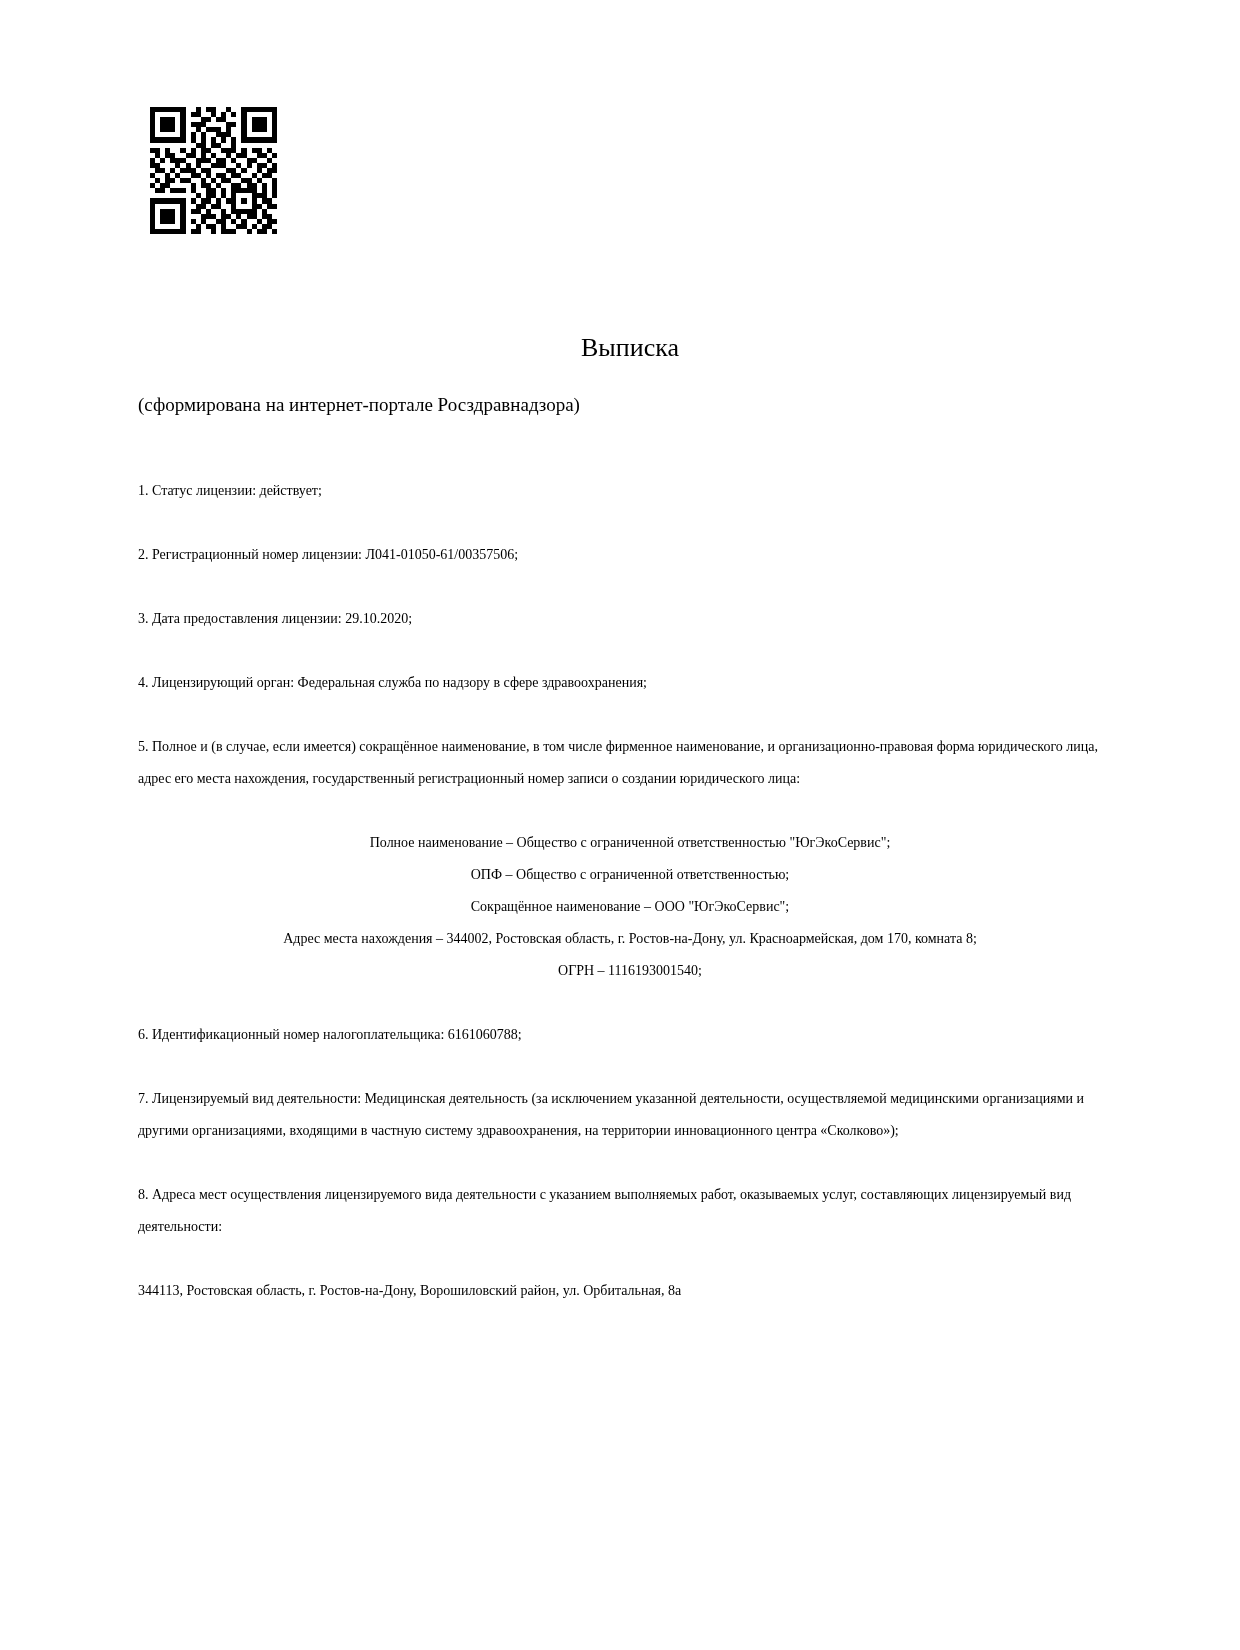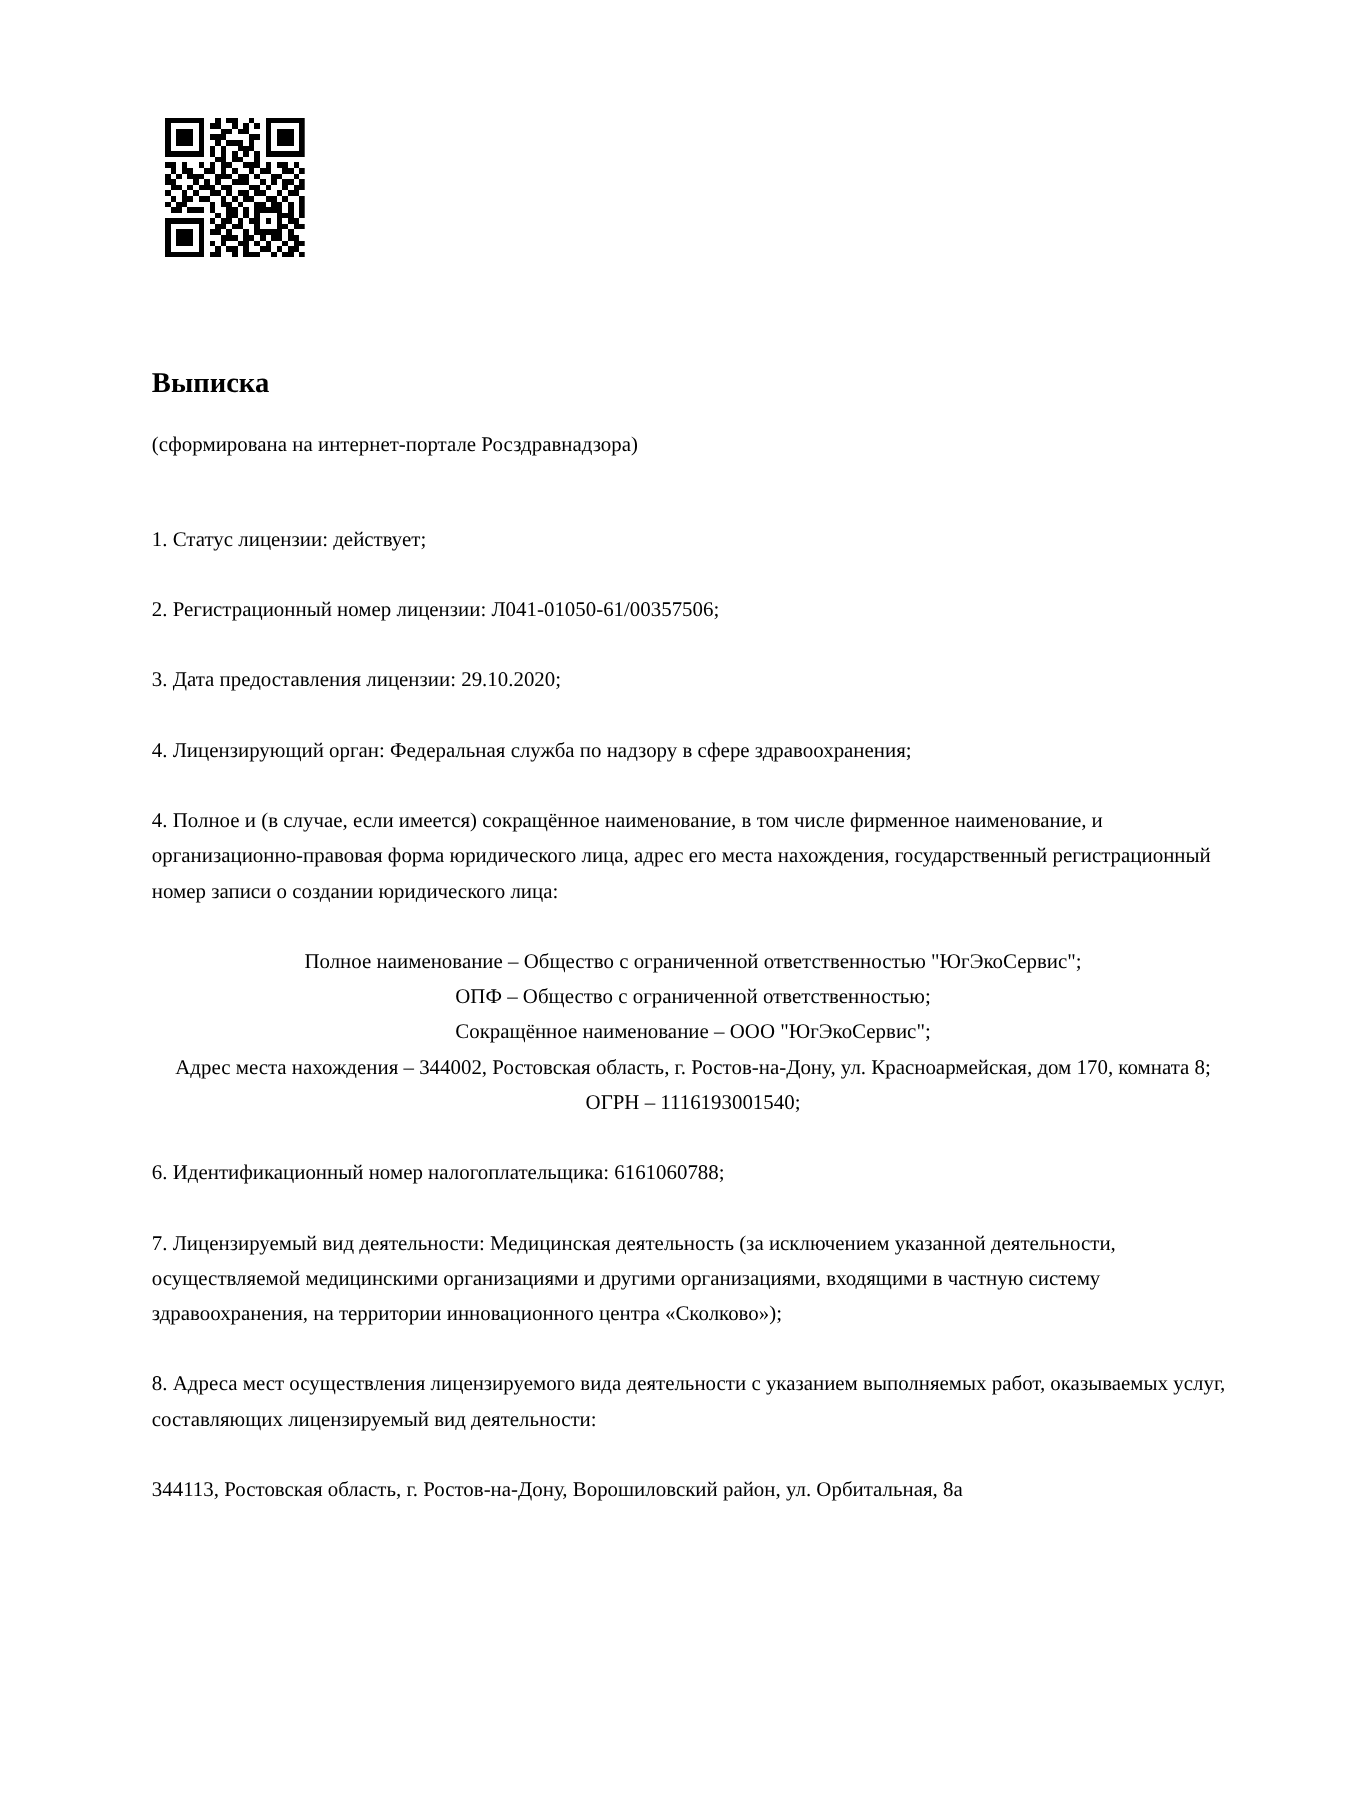--- a/index.html
+++ b/index.html
@@ -24,34 +24,34 @@
     top: 107px;
     width: 127px;
     height: 127px;
   }
   .qr svg { width: 100%; height: 100%; display: block; }
   .content {
     padding: 0 118px 0 138px;
   }
   .title {
     margin-top: 330px;
-    text-align: left;
-    font-weight: bold;
+    text-align: center;
+    font-weight: normal;
     font-size: 26px;
     line-height: 35px;
   }
   .subtitle {
     margin-top: 28px;
     text-align: left;
     font-size: 19px;
     line-height: 24px;
   }
   .body-text {
     margin-top: 58px;
-    font-size: 19px;
+    font-size: 14px;
     line-height: 32px;
   }
   .body-text p {
     margin: 0 0 32px 0;
   }
   .company-block {
     margin: 0 0 32px 0;
     text-align: center;
   }
   .company-block div {
@@ -410,21 +410,21 @@
       <div>Выписка</div>
     </div>
 
     <div class="subtitle">(сформирована на интернет-портале Росздравнадзора)</div>
 
     <div class="body-text">
       <p>1. Статус лицензии: действует;</p>
       <p>2. Регистрационный номер лицензии: Л041-01050-61/00357506;</p>
       <p>3. Дата предоставления лицензии: 29.10.2020;</p>
       <p>4. Лицензирующий орган: Федеральная служба по надзору в сфере здравоохранения;</p>
-      <p>4. Полное и (в случае, если имеется) сокращённое наименование, в том числе фирменное наименование, и организационно-правовая форма юридического лица, адрес его места нахождения, государственный регистрационный номер записи о создании юридического лица:</p>
+      <p>5. Полное и (в случае, если имеется) сокращённое наименование, в том числе фирменное наименование, и организационно-правовая форма юридического лица, адрес его места нахождения, государственный регистрационный номер записи о создании юридического лица:</p>
 
       <div class="company-block">
         <div>Полное наименование – Общество с ограниченной ответственностью "ЮгЭкоСервис";</div>
         <div>ОПФ – Общество с ограниченной ответственностью;</div>
         <div>Сокращённое наименование – ООО "ЮгЭкоСервис";</div>
         <div>Адрес места нахождения – 344002, Ростовская область, г. Ростов-на-Дону, ул. Красноармейская, дом 170, комната 8;</div>
         <div>ОГРН – 1116193001540;</div>
       </div>
 
       <p>6. Идентификационный номер налогоплательщика: 6161060788;</p>

